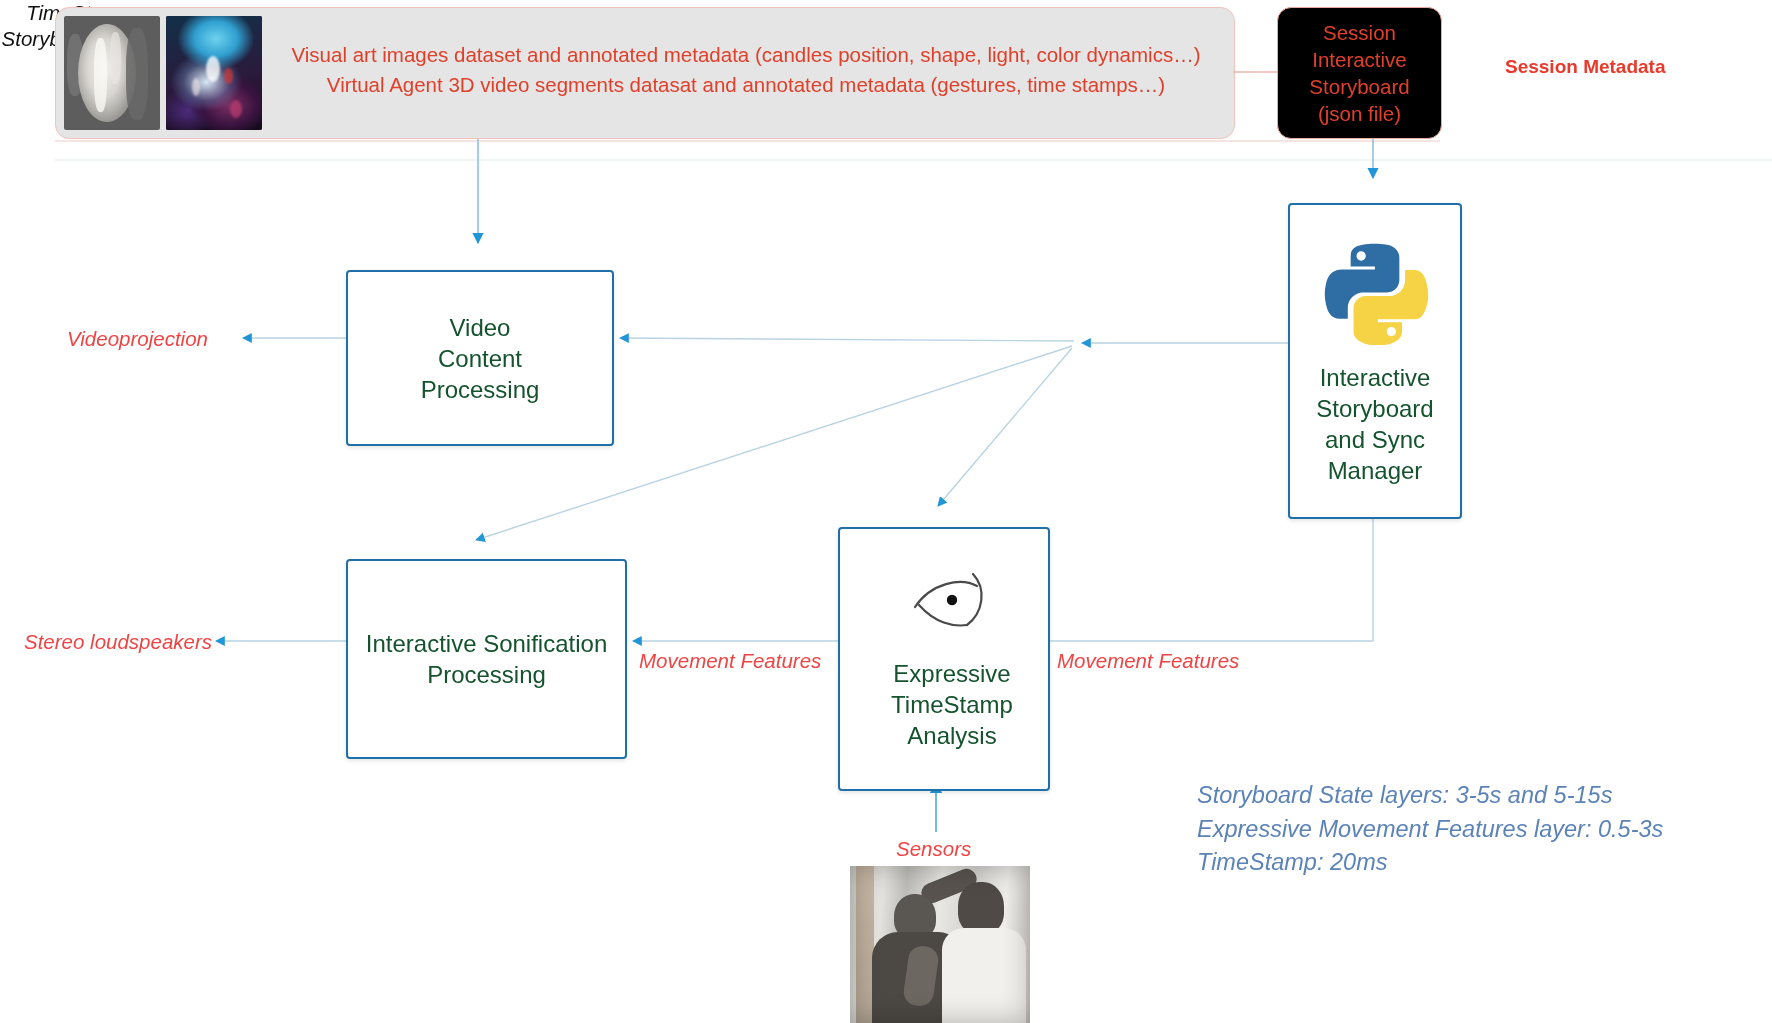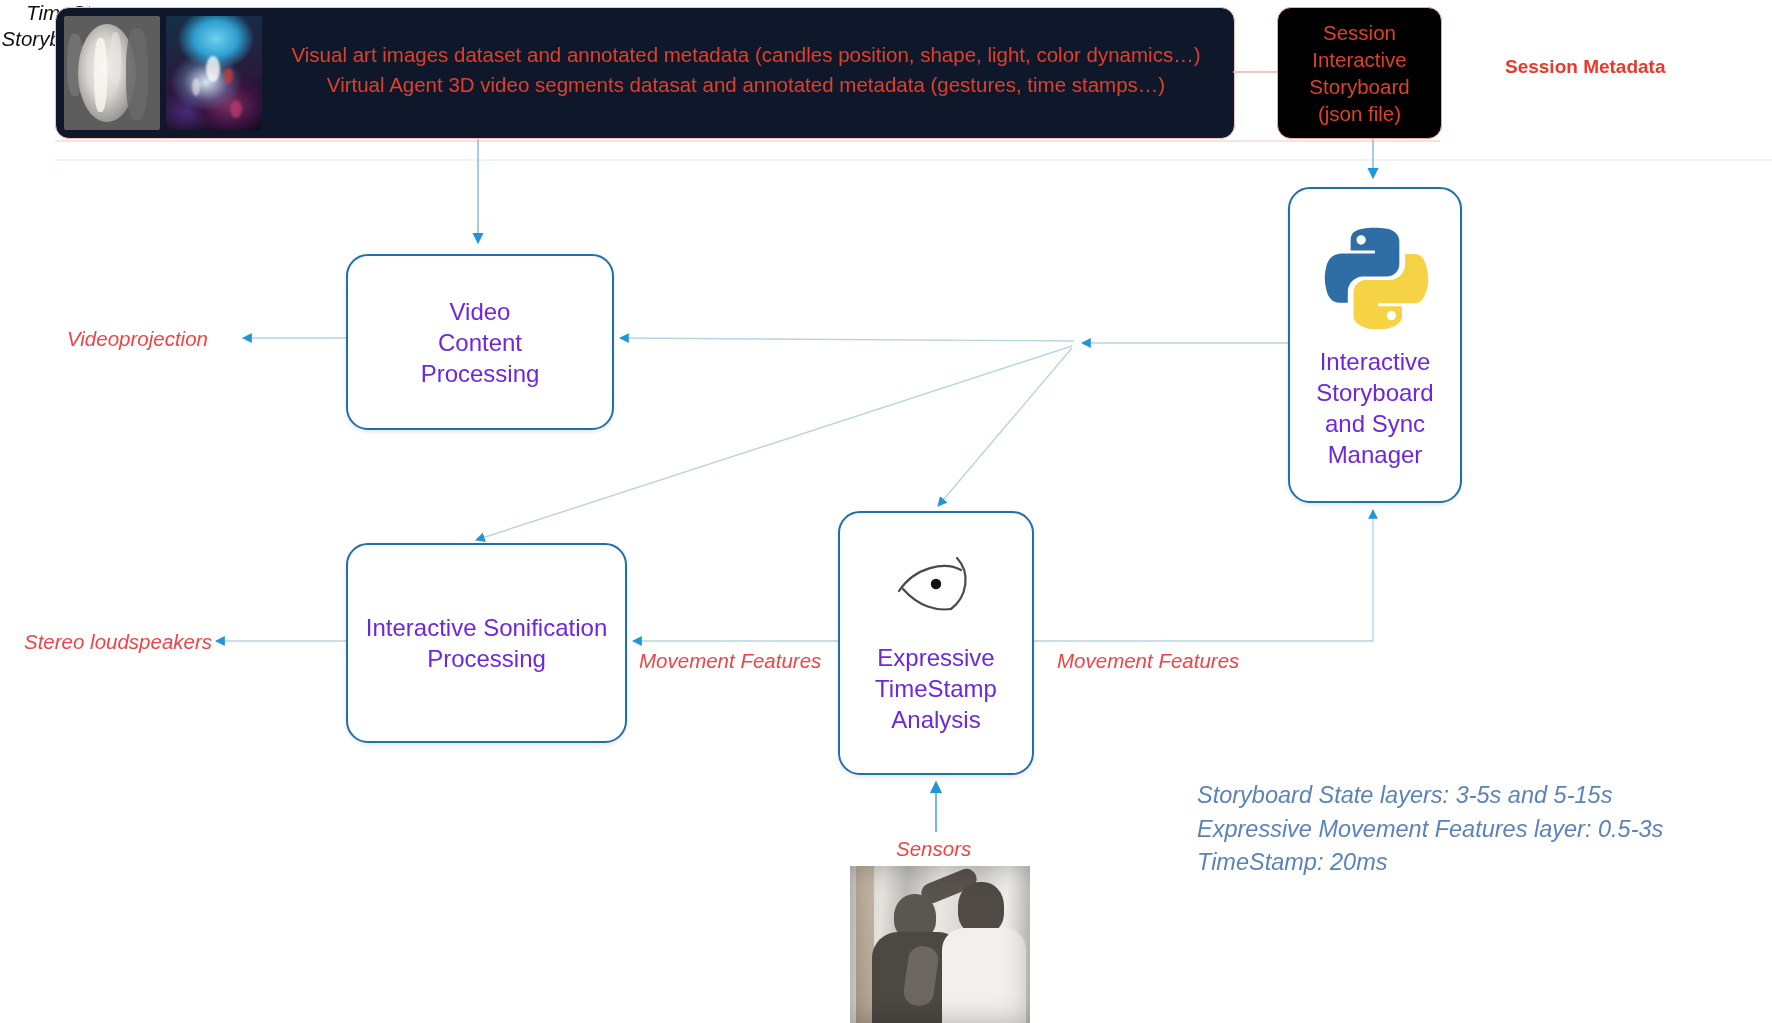--- a/index.html
+++ b/index.html
@@ -7,21 +7,21 @@
     width:1772px;height:1023px;position:relative;overflow:hidden;
     font-family:"Liberation Sans","DejaVu Sans",sans-serif;
     -webkit-font-smoothing:antialiased;
   }
   #stage{position:absolute;left:0;top:0;width:1772px;height:1023px;}
   svg.layer{position:absolute;left:0;top:0;width:1772px;height:1023px;pointer-events:none;}
 
   
   .meta-band{
     position:absolute;left:55px;top:7px;width:1178px;height:130px;
-    border:1.5px solid #f0c3bb;border-radius:14px;background:#0f172a;
+    border:1.5px solid #f0c3bb;border-radius:14px;background:#e5e5e5;
   }
   .meta-band .thumbs{position:absolute;left:8px;top:8px;display:flex;gap:6px;}
   .thumb{width:96px;height:114px;border-radius:2px;overflow:hidden;position:relative;}
   .thumb-a{background:#5d5d5d;}
   .thumb-a .oval{
     position:absolute;left:14px;top:8px;width:58px;height:98px;border-radius:50%/50%;
     background:radial-gradient(ellipse at 45% 45%, #f3f1ee 0%, #d9d6d1 38%, #9c9a96 70%, #6b6a67 100%);
     filter:blur(0.4px);
   }
   .thumb-a .fig{position:absolute;background:rgba(120,120,120,.75);border-radius:40%;}
@@ -58,28 +58,28 @@
   .session-box .txt{
     color:#e0402a;font-size:20.5px;line-height:27px;text-align:center;font-weight:500;
   }
   .session-label{
     position:absolute;left:1505px;top:56px;
     color:#e8392a;font-size:19px;font-weight:700;white-space:nowrap;
   }
 
   
   .pbox{
-    position:absolute;border:2.3px solid #1f6fa8;border-radius:22px;background:#ffffff;
+    position:absolute;border:2.3px solid #1f6fa8;border-radius:4px;background:#ffffff;
     display:flex;align-items:center;justify-content:center;text-align:center;
-    color:#6d28d9;font-size:24px;line-height:31px;
+    color:#14532d;font-size:24px;line-height:31px;margin-top:16px;
   }
   .pbox.shadow{box-shadow:0 2px 4px rgba(0,0,0,.10);}
   #box-video{left:346px;top:254px;width:264px;height:172px;}
   #box-sonif{left:346px;top:543px;width:277px;height:196px;}
-  #box-emo{left:838px;top:511px;width:192px;height:260px;}
+  #box-emo{left:838px;top:511px;width:192px;height:260px;padding-left:16px;}
   #box-storyboard{left:1288px;top:187px;width:170px;height:312px;}
 
   #box-emo .emo-inner{display:flex;flex-direction:column;align-items:center;gap:14px;}
   #box-storyboard .sb-inner{display:flex;flex-direction:column;align-items:center;gap:10px;}
   #box-storyboard .sb-label{font-size:24px;line-height:31px;}
 
   
   .ilabel{
     position:absolute;font-style:italic;font-size:20.5px;color:#ef4444;white-space:nowrap;
   }

